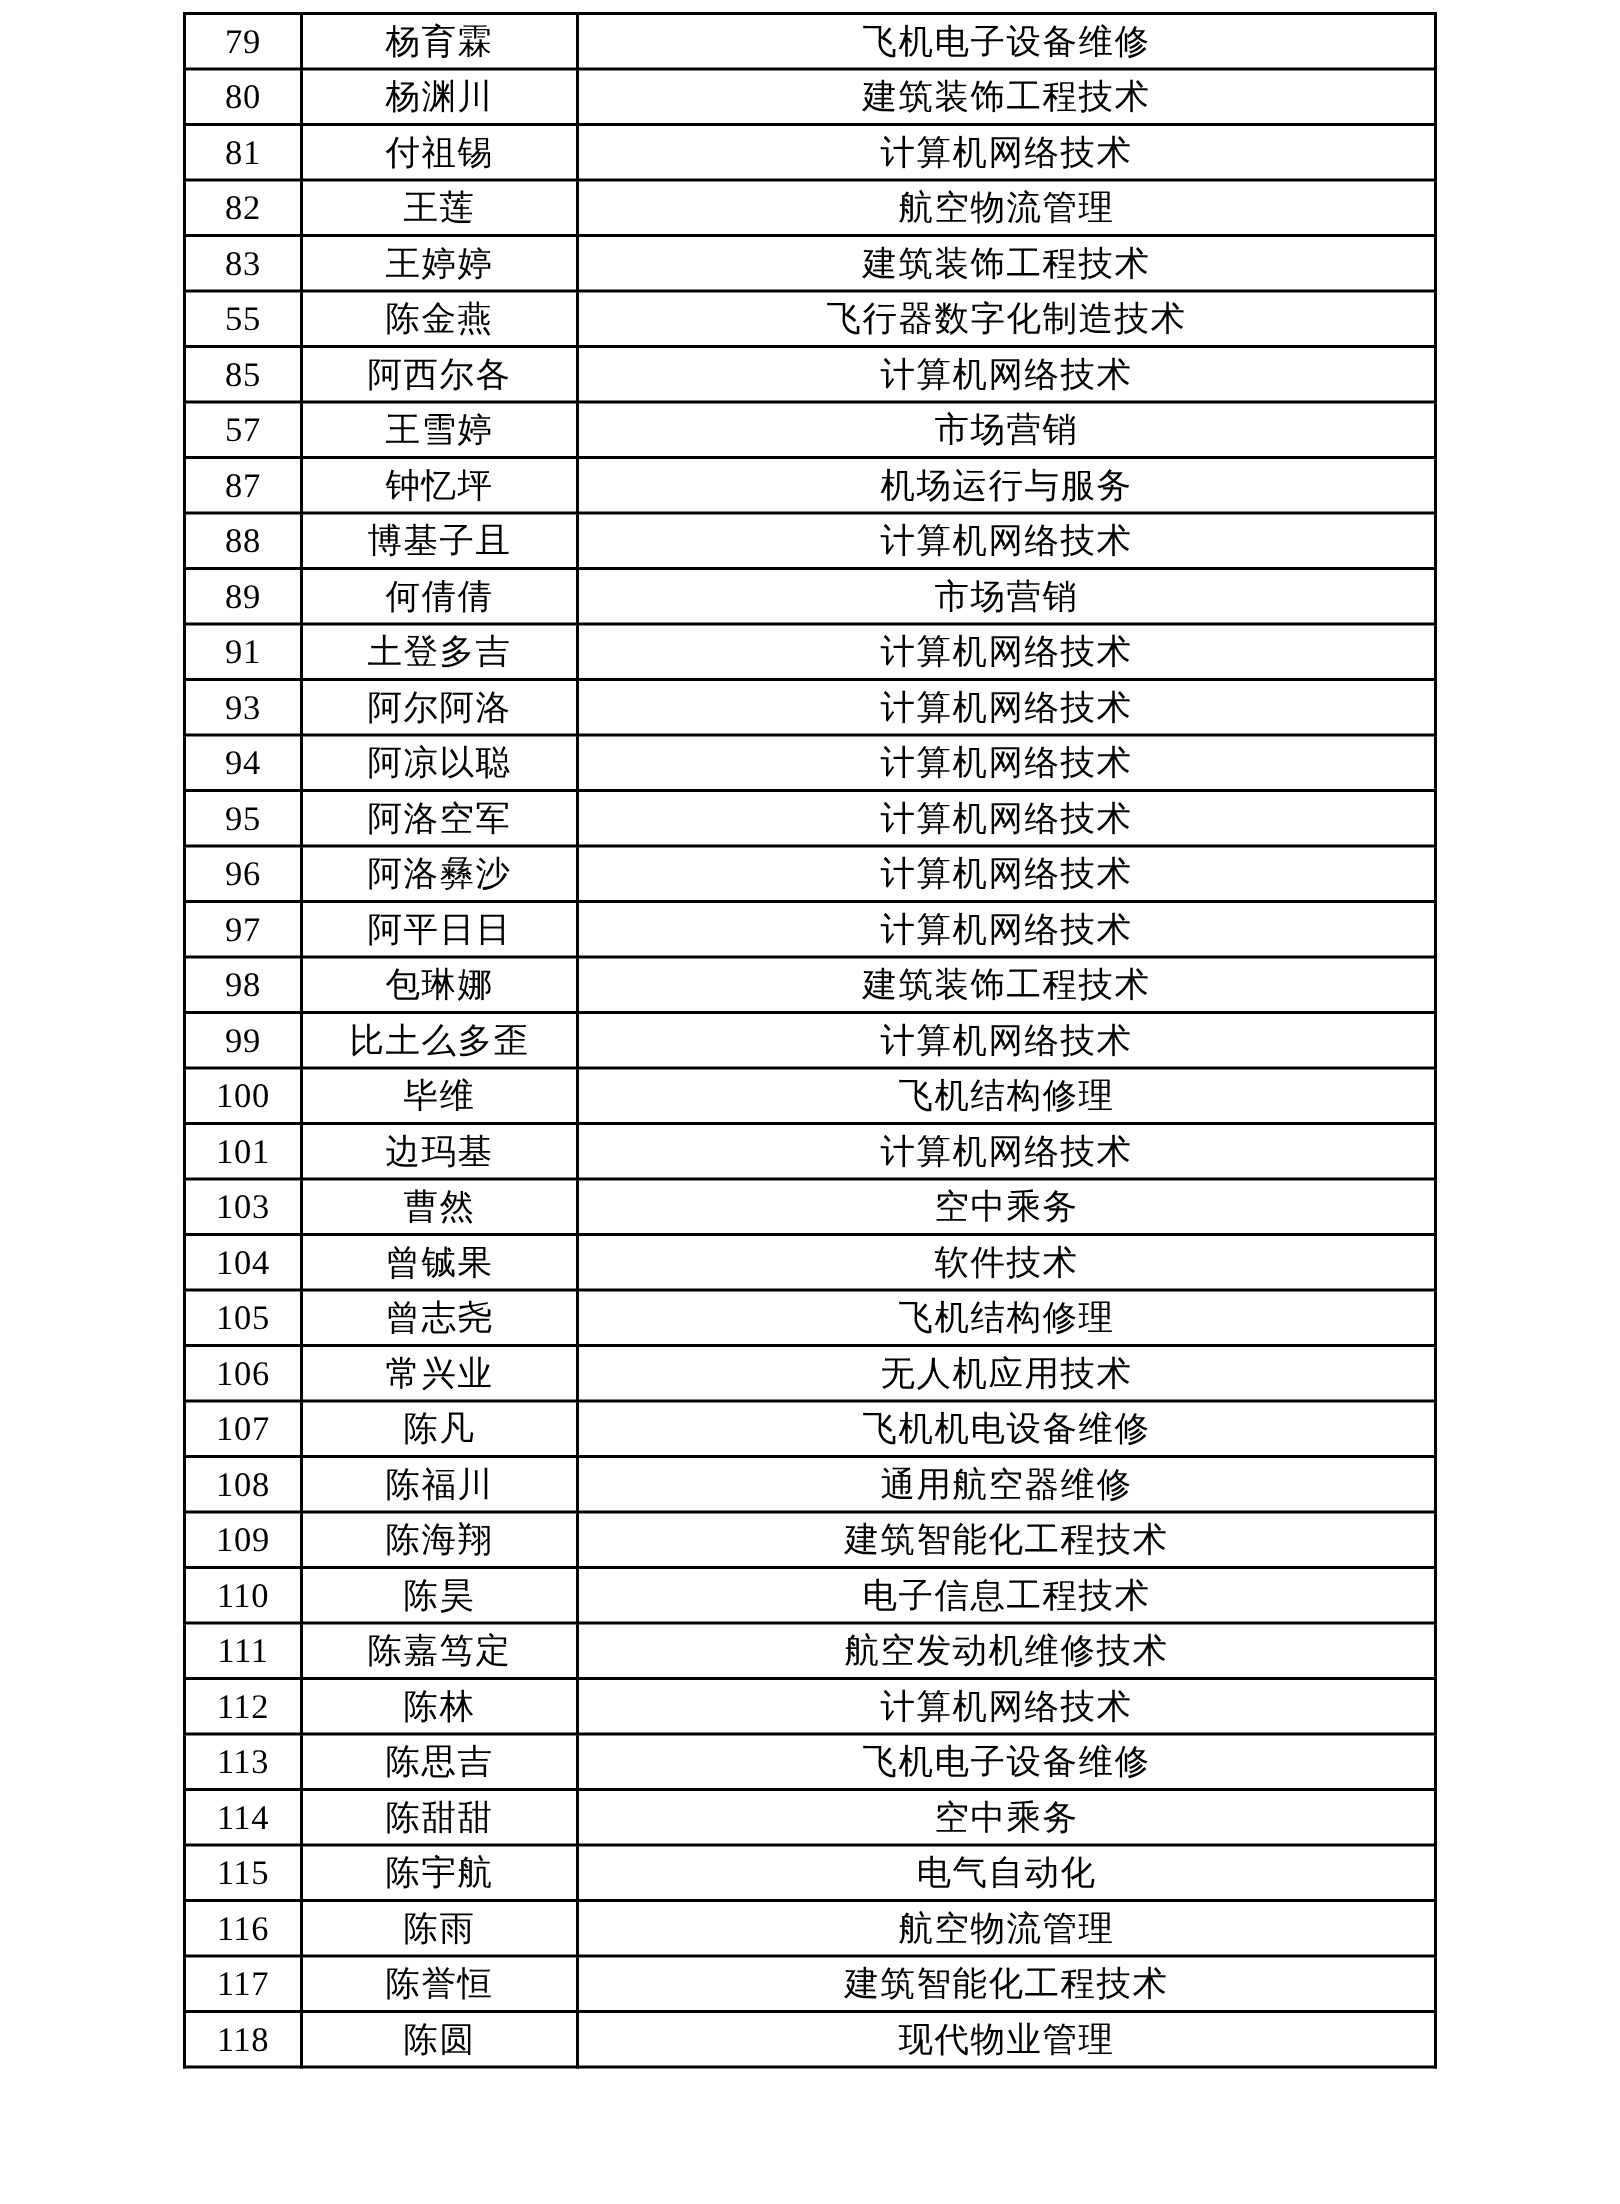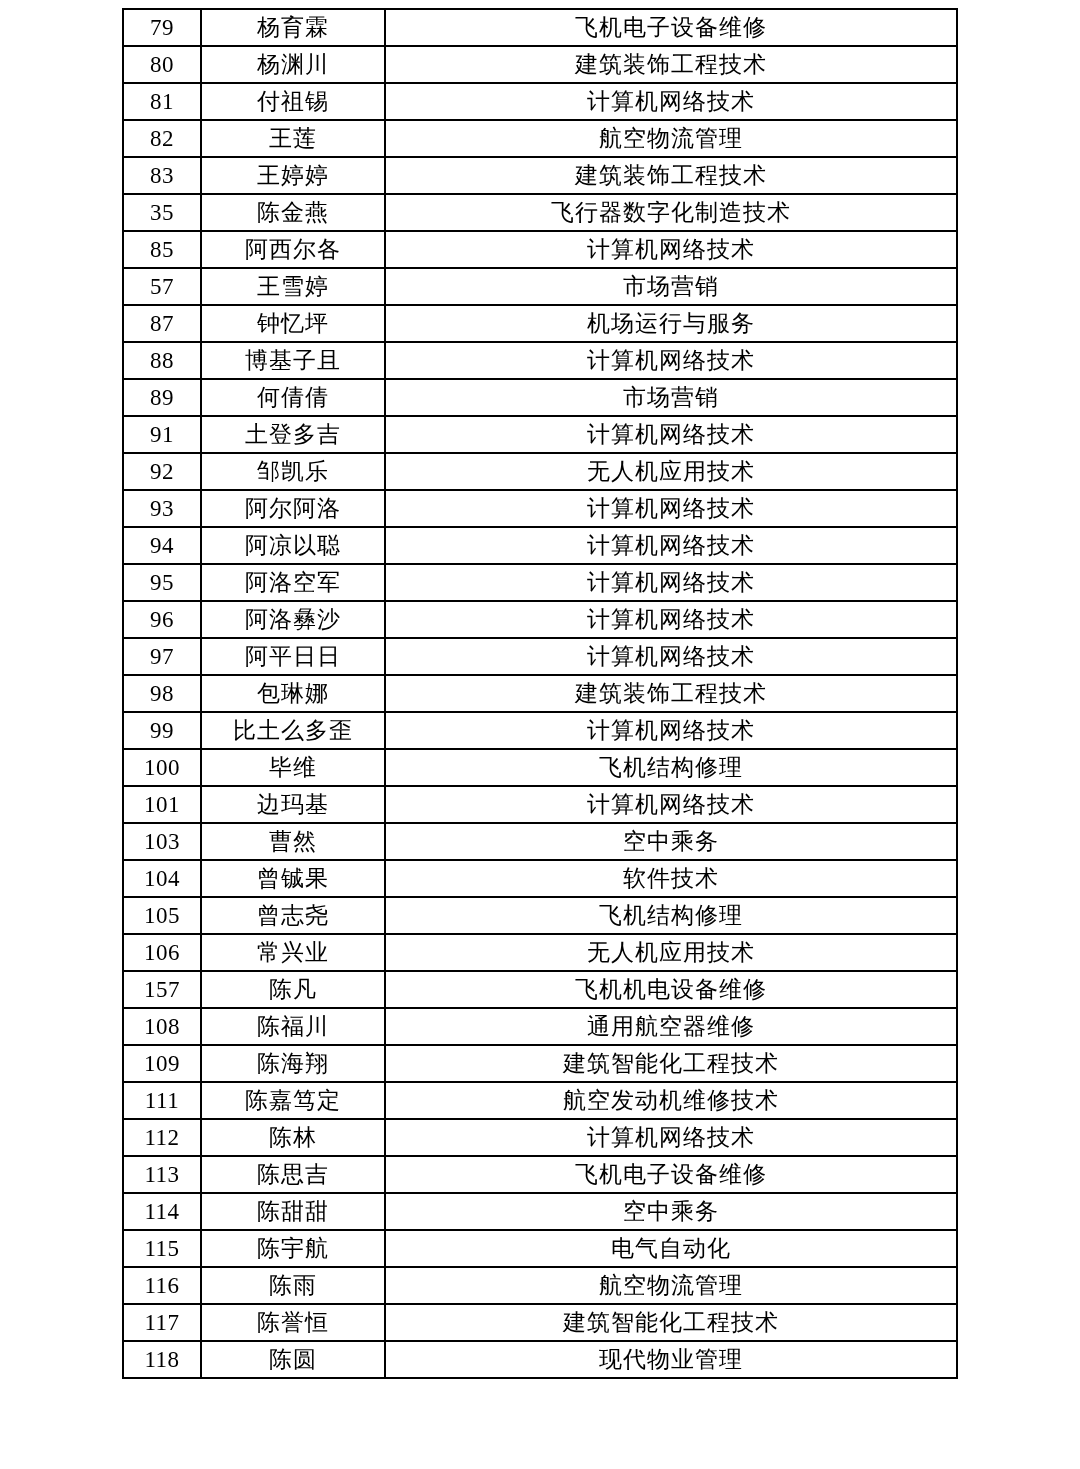--- a/index.html
+++ b/index.html
@@ -82,21 +82,21 @@
           <td class="idx">82</td>
           <td class="name">王莲</td>
           <td class="major">航空物流管理</td>
         </tr>
         <tr>
           <td class="idx">83</td>
           <td class="name">王婷婷</td>
           <td class="major">建筑装饰工程技术</td>
         </tr>
         <tr>
-          <td class="idx">35</td>
+          <td class="idx">55</td>
           <td class="name">陈金燕</td>
           <td class="major">飞行器数字化制造技术</td>
         </tr>
         <tr>
           <td class="idx">85</td>
           <td class="name">阿西尔各</td>
           <td class="major">计算机网络技术</td>
         </tr>
         <tr>
           <td class="idx">57</td>
@@ -117,25 +117,20 @@
           <td class="idx">89</td>
           <td class="name">何倩倩</td>
           <td class="major">市场营销</td>
         </tr>
         <tr>
           <td class="idx">91</td>
           <td class="name">土登多吉</td>
           <td class="major">计算机网络技术</td>
         </tr>
         <tr>
-          <td class="idx">92</td>
-          <td class="name">邹凯乐</td>
-          <td class="major">无人机应用技术</td>
-        </tr>
-        <tr>
           <td class="idx">93</td>
           <td class="name">阿尔阿洛</td>
           <td class="major">计算机网络技术</td>
         </tr>
         <tr>
           <td class="idx">94</td>
           <td class="name">阿凉以聪</td>
           <td class="major">计算机网络技术</td>
         </tr>
         <tr>
@@ -187,33 +182,38 @@
           <td class="idx">105</td>
           <td class="name">曾志尧</td>
           <td class="major">飞机结构修理</td>
         </tr>
         <tr>
           <td class="idx">106</td>
           <td class="name">常兴业</td>
           <td class="major">无人机应用技术</td>
         </tr>
         <tr>
-          <td class="idx">157</td>
+          <td class="idx">107</td>
           <td class="name">陈凡</td>
           <td class="major">飞机机电设备维修</td>
         </tr>
         <tr>
           <td class="idx">108</td>
           <td class="name">陈福川</td>
           <td class="major">通用航空器维修</td>
         </tr>
         <tr>
           <td class="idx">109</td>
           <td class="name">陈海翔</td>
           <td class="major">建筑智能化工程技术</td>
+        </tr>
+        <tr>
+          <td class="idx">110</td>
+          <td class="name">陈昊</td>
+          <td class="major">电子信息工程技术</td>
         </tr>
         <tr>
           <td class="idx">111</td>
           <td class="name">陈嘉笃定</td>
           <td class="major">航空发动机维修技术</td>
         </tr>
         <tr>
           <td class="idx">112</td>
           <td class="name">陈林</td>
           <td class="major">计算机网络技术</td>

